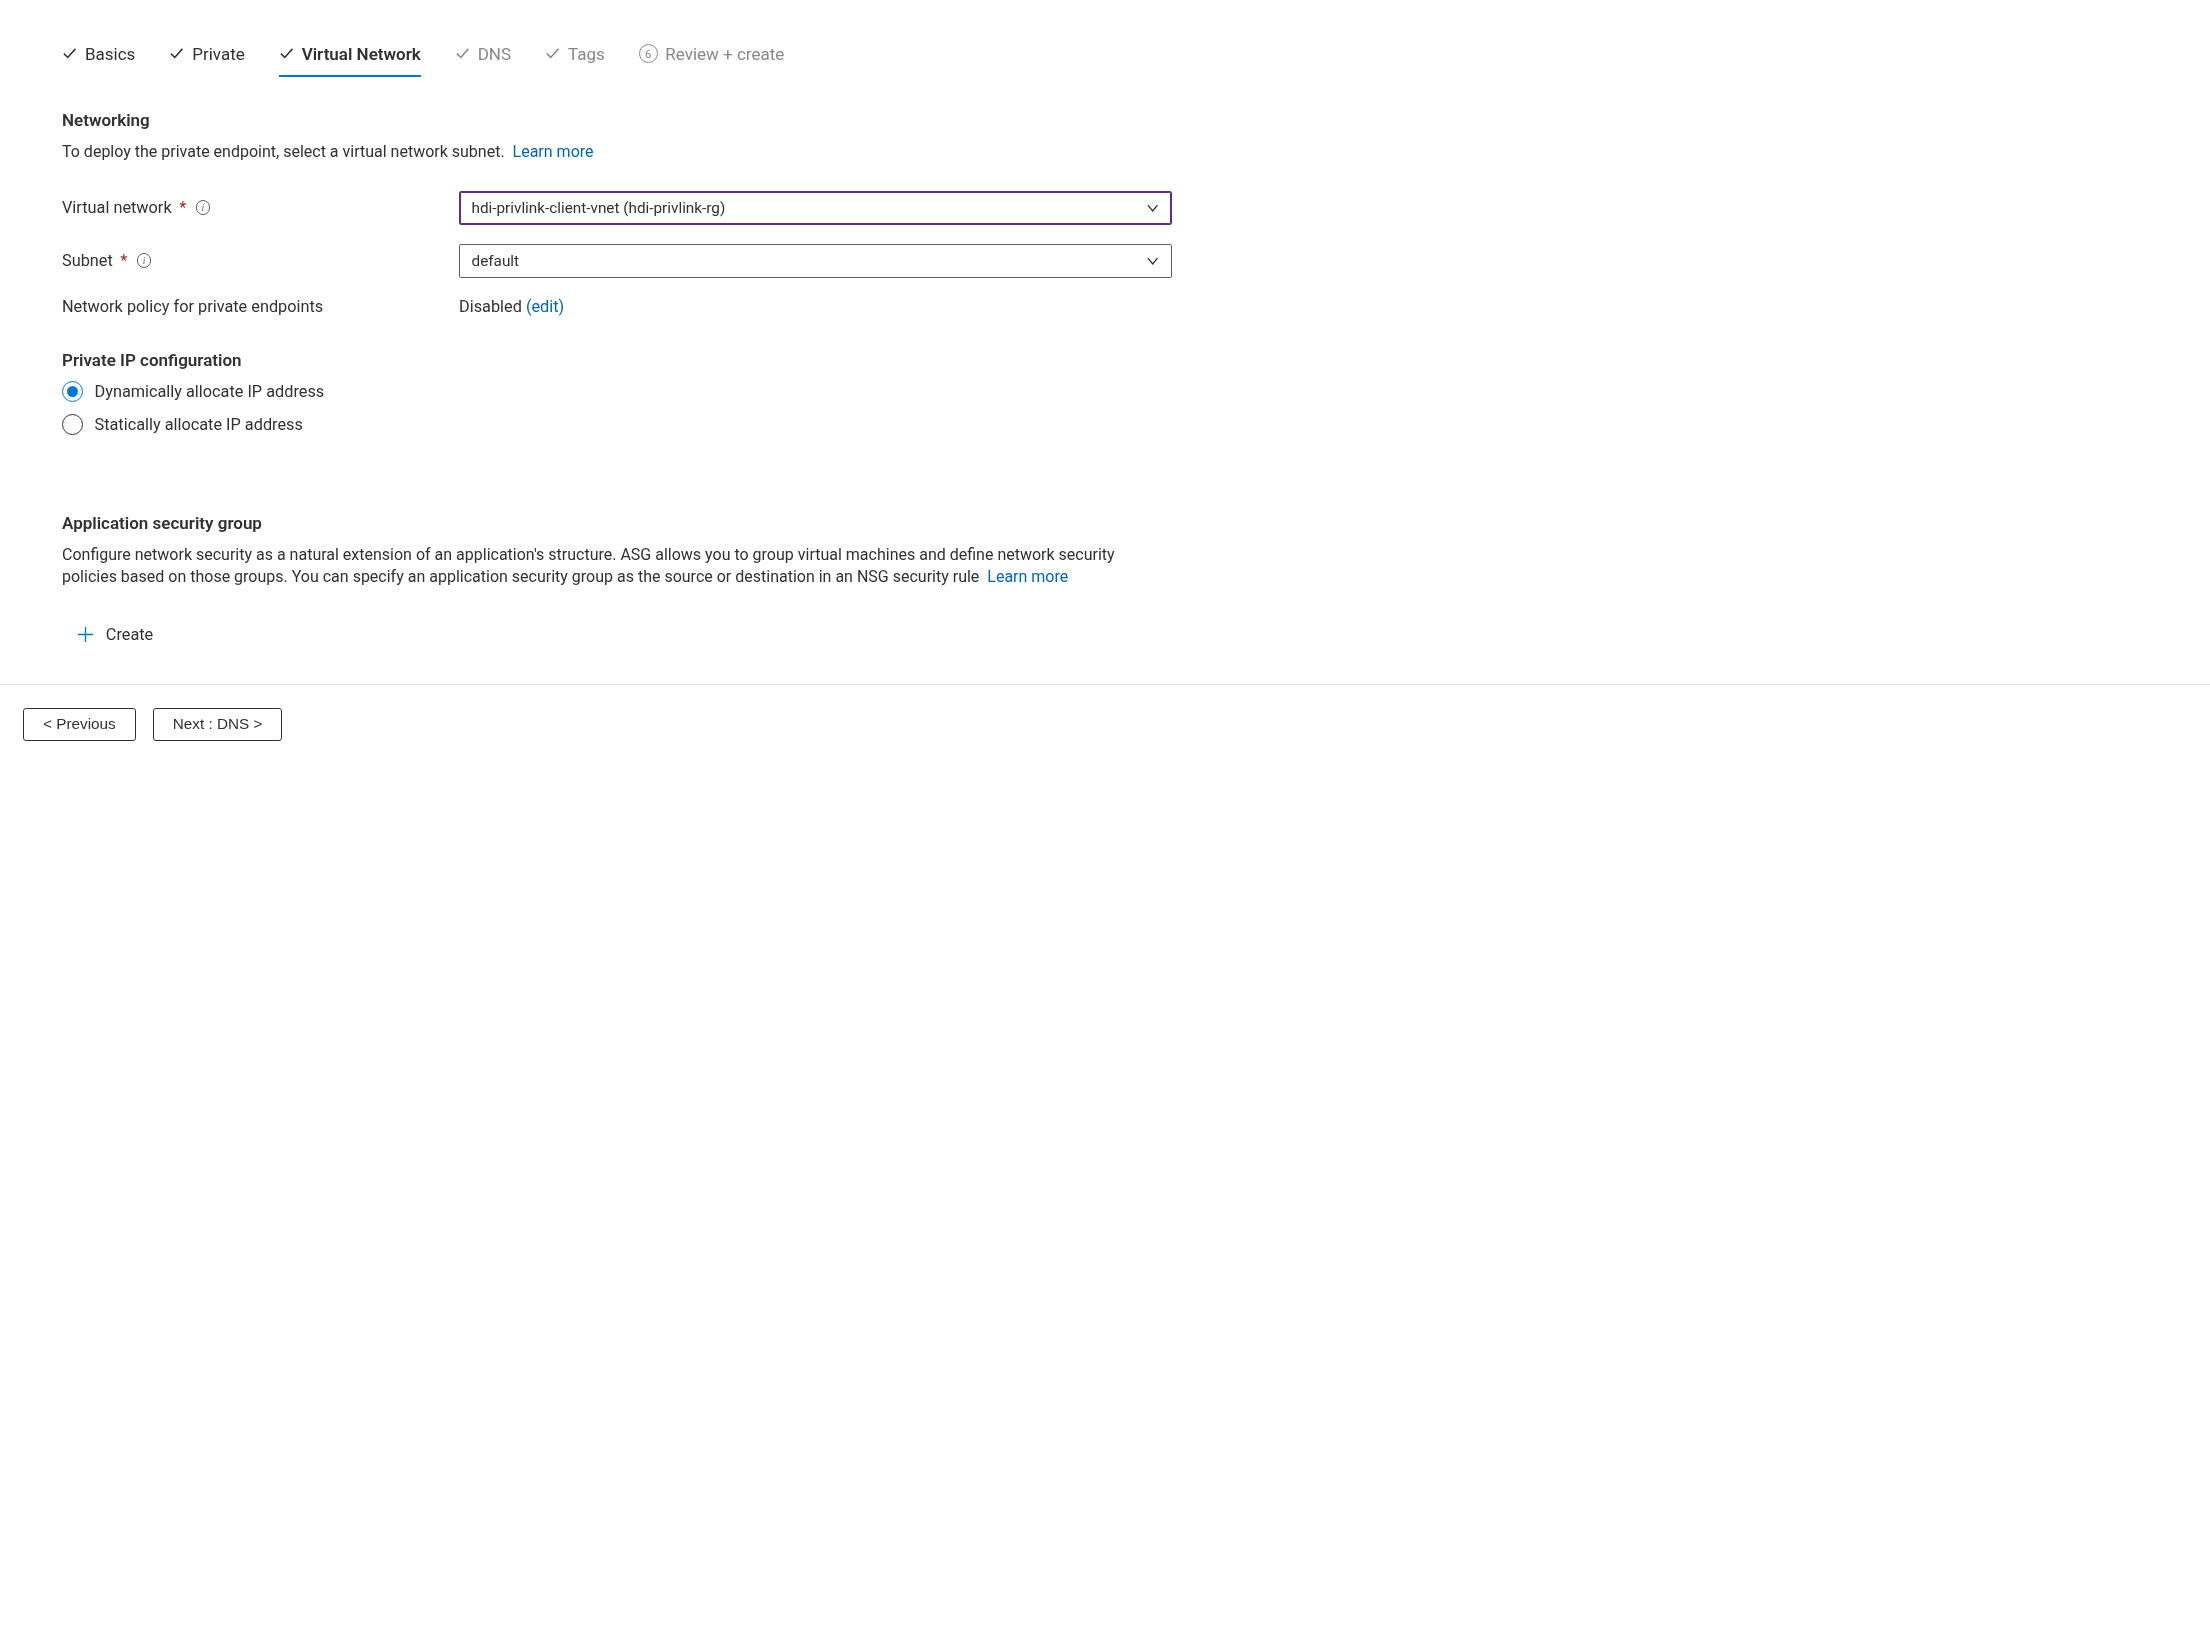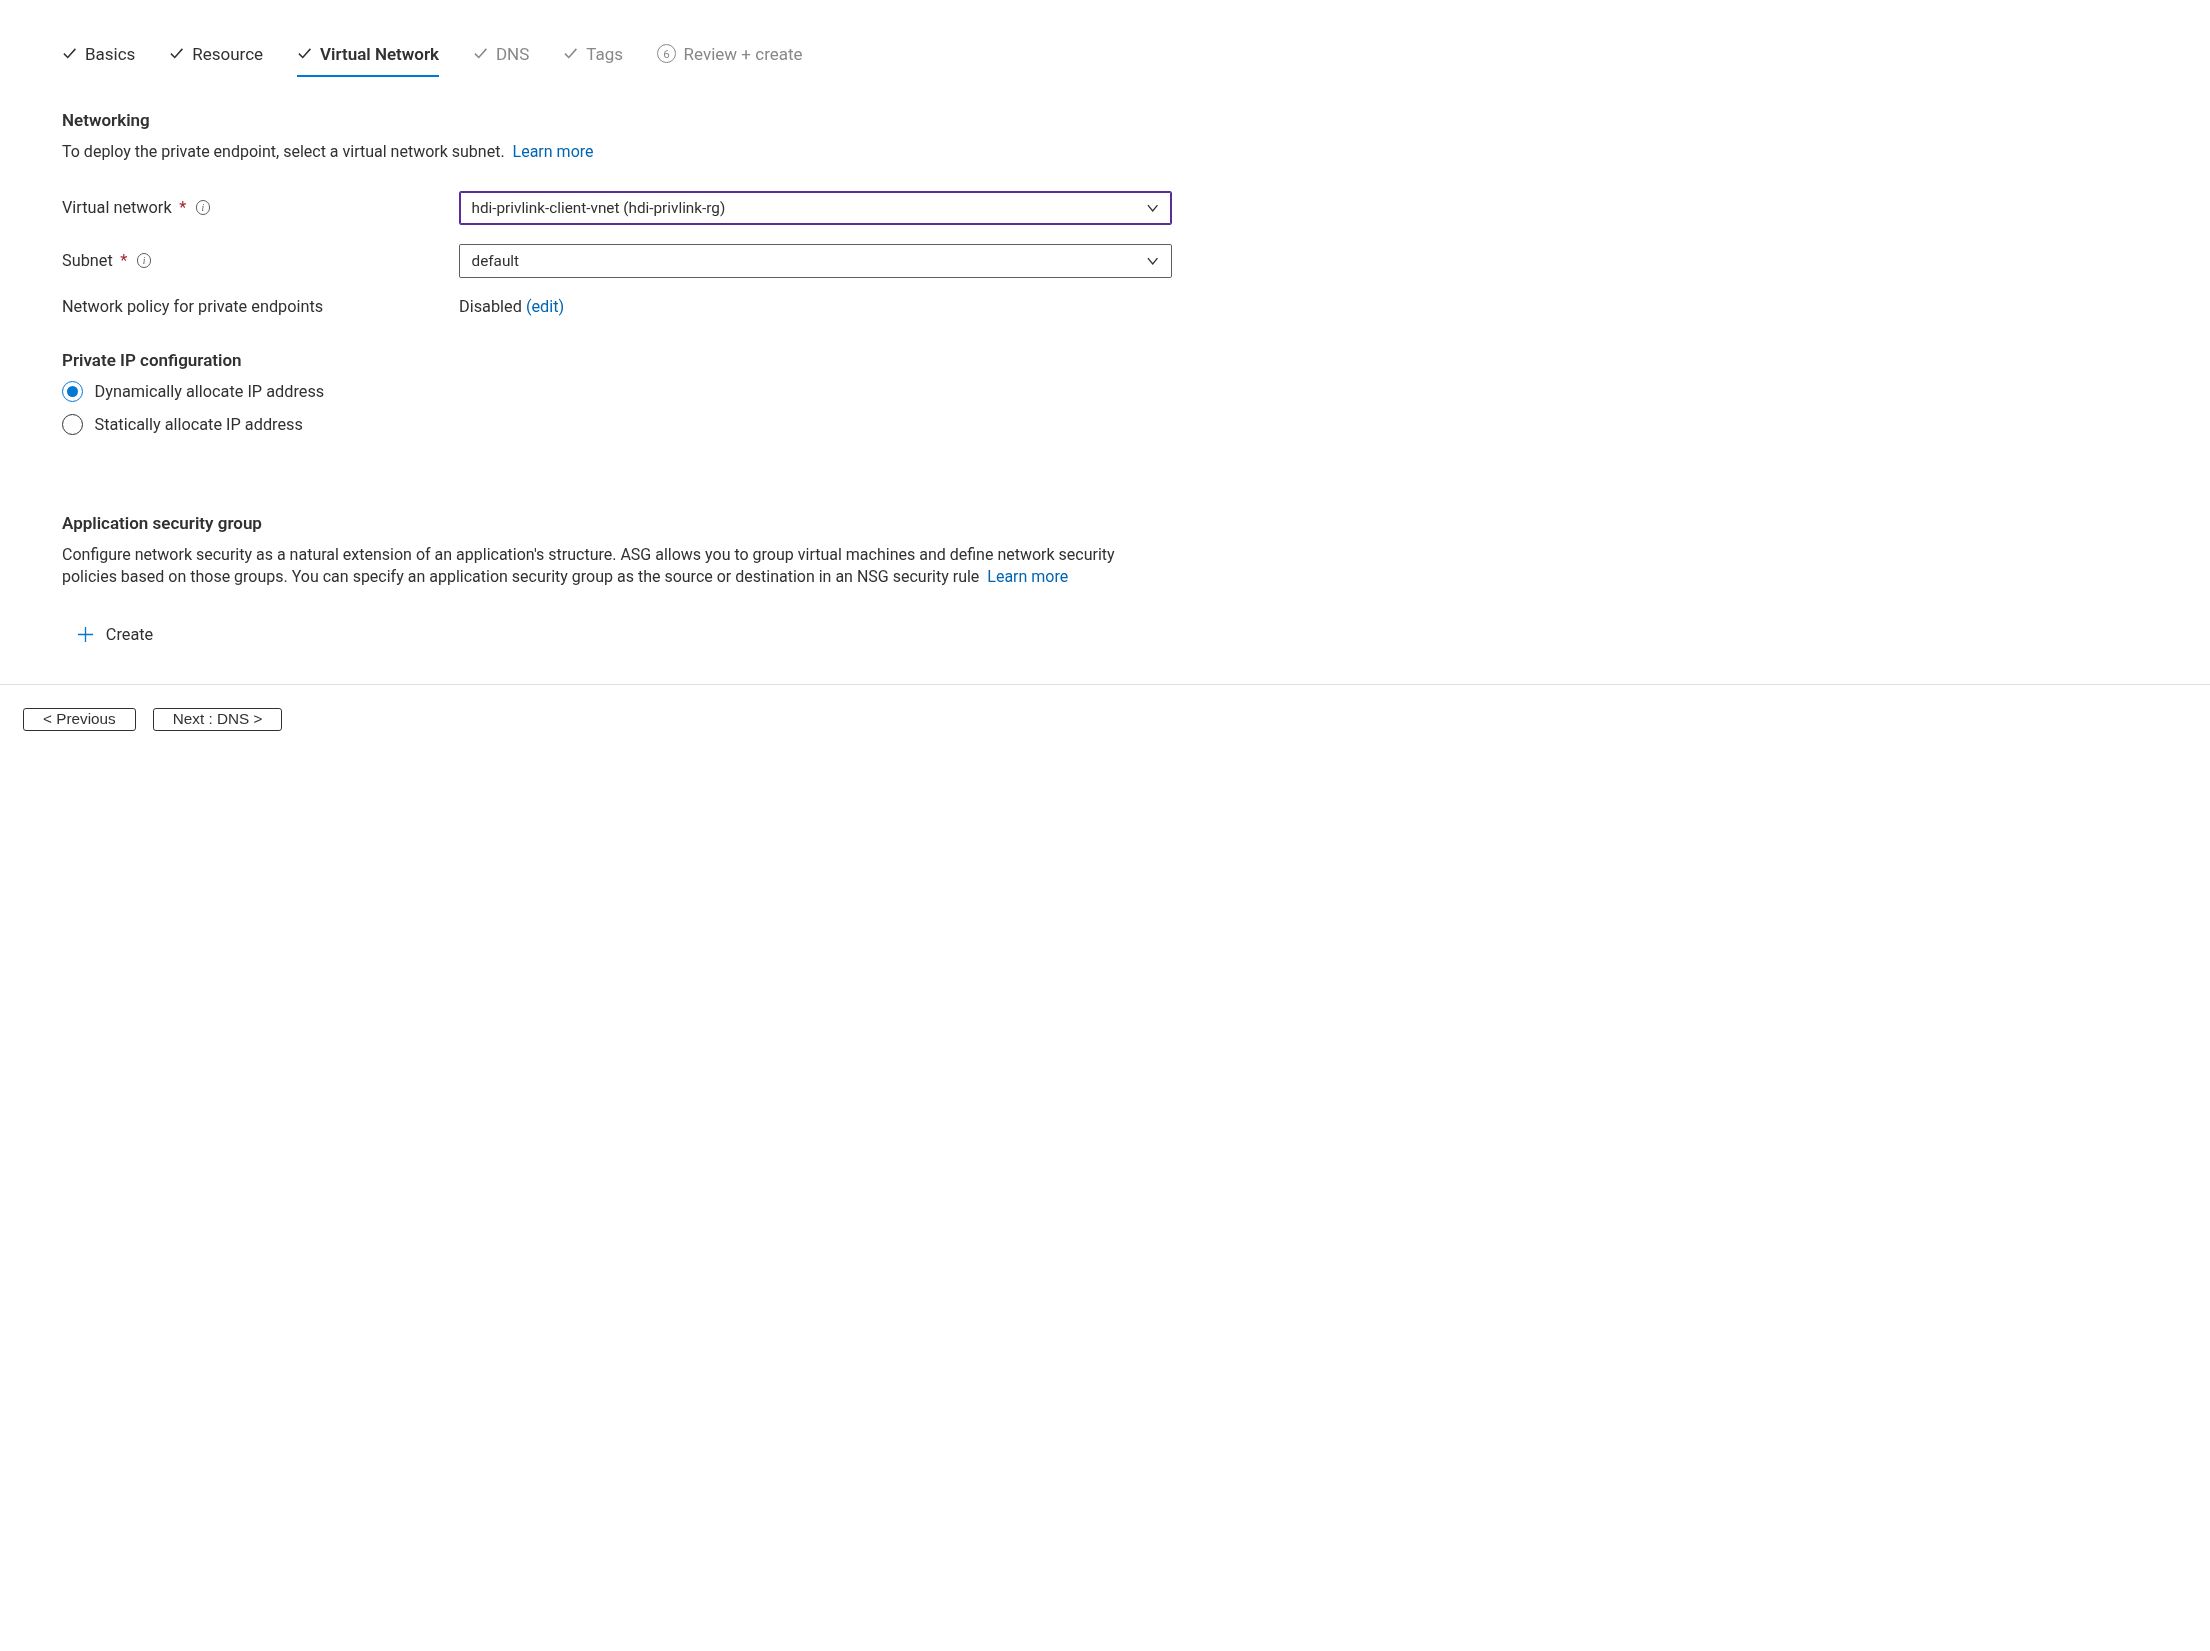--- a/index.html
+++ b/index.html
@@ -174,21 +174,21 @@
       padding: 23px 0 23px 23px;
       margin-top: 17px;
       border-top: 1px solid #e1dfdd;
       display: flex;
       gap: 17px;
     }
     .footer-wrap {
       width: 100%;
     }
     .btn {
-      height: 23px;
+      height: 33px;
       padding: 0 19px;
       border: 1px solid #323130;
       background: #fff;
       font-size: 15.3px;
       color: #323130;
       border-radius: 2.9px;
       cursor: pointer;
     }
     .block { margin-bottom: 34px; }
     .block2 { margin-bottom: 78px; }
@@ -202,21 +202,21 @@
     <div class="tab">
       <svg class="check-icon" viewBox="0 0 16 16">
           <path d="M2 8 L6 12 L14 3" stroke="#323130" stroke-width="1.6" fill="none"></path>
         </svg>
       <span>Basics</span>
     </div>
     <div class="tab">
       <svg class="check-icon" viewBox="0 0 16 16">
           <path d="M2 8 L6 12 L14 3" stroke="#323130" stroke-width="1.6" fill="none"></path>
         </svg>
-      <span>Resource</span>
+      <span>Private</span>
     </div>
     <div class="tab active">
       <svg class="check-icon" viewBox="0 0 16 16">
           <path d="M2 8 L6 12 L14 3" stroke="#323130" stroke-width="1.6" fill="none"></path>
         </svg>
       <span>Virtual Network</span>
     </div>
     <div class="tab dim">
       <svg class="check-icon" viewBox="0 0 16 16">
           <path d="M2 8 L6 12 L14 3" stroke="#8a8886" stroke-width="1.6" fill="none"></path>

